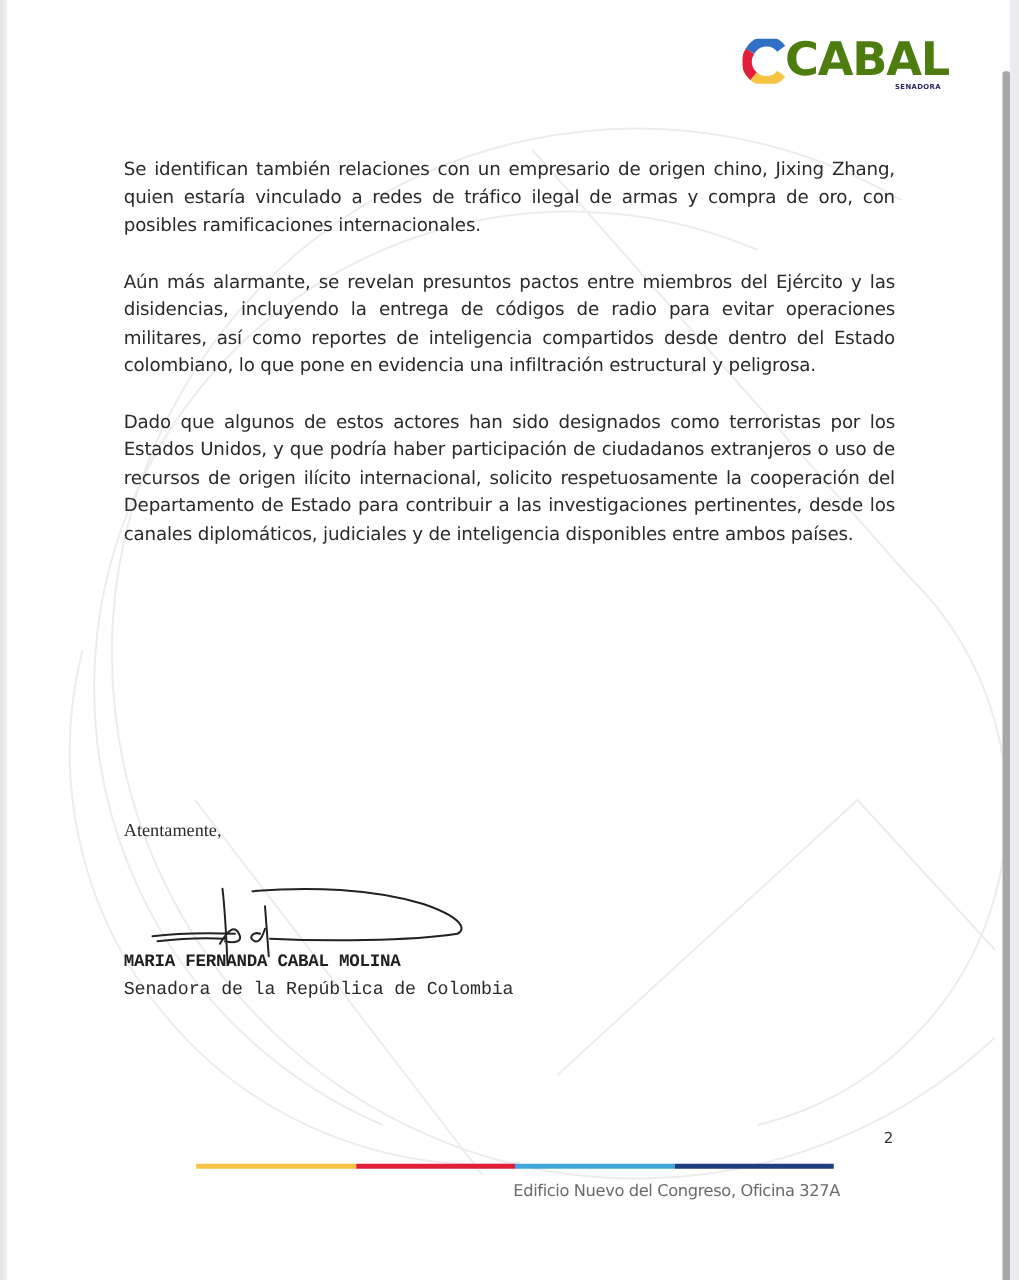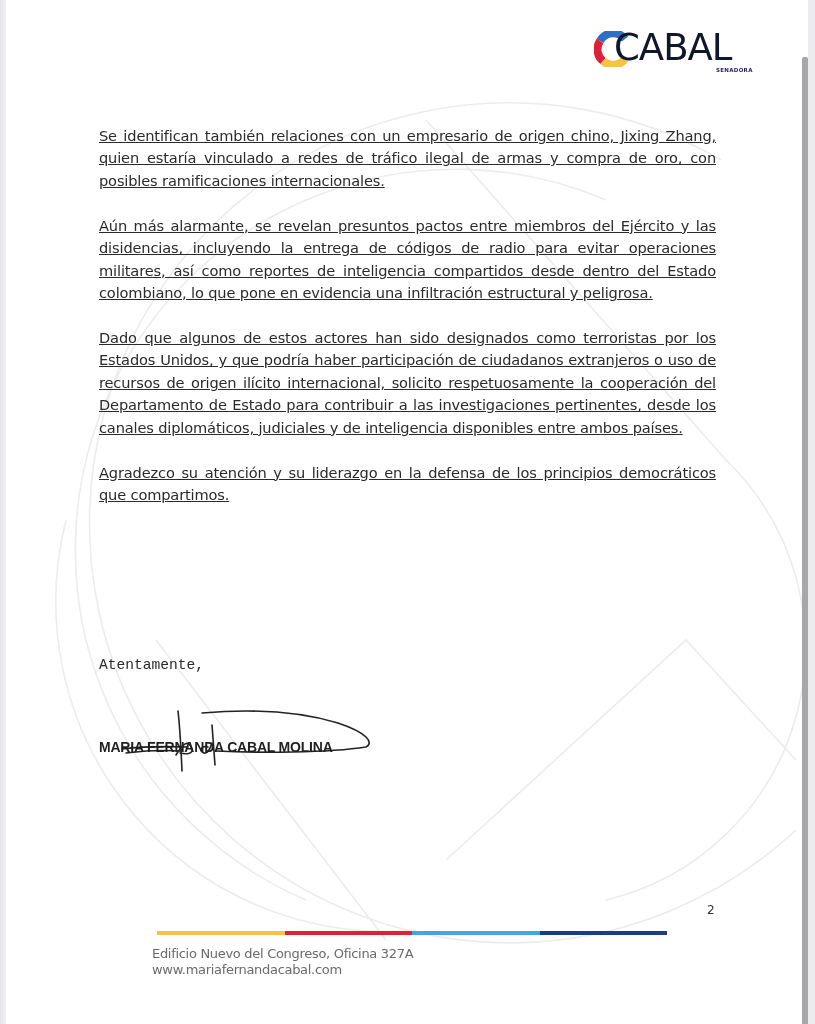--- a/index.html
+++ b/index.html
@@ -53,71 +53,70 @@
       left: 584px; top: 26px;
       width: 170px; height: 50px;
     }
     .logo-c {
       position: absolute;
       left: 4px; top: 5px;
       width: 36px; height: 36px;
     }
     .logo-word {
       position: absolute;
-      left: 24px; top: 0px;
-      font-family: "DejaVu Sans", sans-serif;
-      font-weight: normal;
+      left: 38px; top: 0px;
+      font-family: "DejaVu Sans", sans-serif;
+      font-weight: bold;
       font-size: 37px;
       letter-spacing: -1px;
-      color: #0f172a;
+      color: #4d7c0f;
       line-height: 44px;
     }
     .logo-sub {
       position: absolute;
       left: 126px; top: 41px;
       font-family: "DejaVu Sans", sans-serif;
       font-weight: bold;
       font-size: 5.5px;
       letter-spacing: 0.3px;
       color: #28275f;
     }
     
     .body-text {
       position: absolute;
       left: 93px; top: 125px;
       width: 617px;
       font-family: "DejaVu Sans", sans-serif;
       font-size: 14.6px;
       line-height: 22.4px;
       color: #2a2a2a;
-      text-decoration: underline;
     }
     .para {
       margin: 0 0 22.6px 0;
       text-align: justify;
       text-align-last: left;
       letter-spacing: -0.15px;
       word-spacing: 0px;
     }
     .closing {
       position: absolute;
       left: 93px; top: 657px;
-      font-family: Liberation Mono, monospace;
+      font-family: Liberation Serif, serif;
       font-size: 14.6px;
       color: #2a2a2a;
     }
     .signature {
       position: absolute;
       left: 112px; top: 703px;
       width: 260px; height: 70px;
     }
     .sig-block {
       position: absolute;
-      left: 93px; top: 736px;
-      font-family: Liberation Sans, sans-serif;
+      left: 93px; top: 759px;
+      font-family: Liberation Mono, monospace;
       color: #2a2a2a;
     }
     .sig-name {
       font-weight: bold;
       font-size: 14px;
       line-height: 22px;
       color: #1f1f1f;
       letter-spacing: -0.2px;
     }
     .sig-line {
@@ -139,21 +138,21 @@
       display: flex;
     }
     .color-bar span {
       flex: 1 1 0;
       height: 4px;
     }
     .footer {
       position: absolute;
       left: 146px; top: 946px;
       width: 520px;
-      text-align: left;
+      text-align: right;
       font-family: "DejaVu Sans", sans-serif;
       font-size: 13px;
       line-height: 16.3px;
       color: #6a6a6a;
       letter-spacing: -0.3px;
     }
   </style>
 </head>
 <body>
 
@@ -180,50 +179,49 @@
       <path d="M 9 30 A 15 15 0 0 0 31 28" stroke="#f6c343" stroke-width="8" fill="none"></path>
     </svg>
     <div class="logo-word">CABAL</div>
     <div class="logo-sub">SENADORA</div>
   </div>
 
   <div class="body-text">
     <p class="para">Se identifican también relaciones con un empresario de origen chino, Jixing Zhang, quien estaría vinculado a redes de tráfico ilegal de armas y compra de oro, con posibles ramificaciones internacionales.</p>
     <p class="para">Aún más alarmante, se revelan presuntos pactos entre miembros del Ejército y las disidencias, incluyendo la entrega de códigos de radio para evitar operaciones militares, así como reportes de inteligencia compartidos desde dentro del Estado colombiano, lo que pone en evidencia una infiltración estructural y peligrosa.</p>
     <p class="para">Dado que algunos de estos actores han sido designados como terroristas por los Estados Unidos, y que podría haber participación de ciudadanos extranjeros o uso de recursos de origen ilícito internacional, solicito respetuosamente la cooperación del Departamento de Estado para contribuir a las investigaciones pertinentes, desde los canales diplomáticos, judiciales y de inteligencia disponibles entre ambos países.</p>
-    <p class="para">Agradezco su atención y su liderazgo en la defensa de los principios democráticos que compartimos.</p>
   </div>
 
   <div class="closing">Atentamente,</div>
 
   <svg class="signature" viewBox="0 0 260 70">
     <g fill="none" stroke="#222" stroke-width="1.6" stroke-linecap="round">
       <path d="M 4 46 C 20 44, 40 43, 70 44"></path>
       <path d="M 8 50 C 25 48, 45 47, 62 48"></path>
       <path d="M 60 8 C 62 25, 63 45, 64 68"></path>
       <path d="M 58 52 C 64 42, 70 35, 74 46 C 75 50, 70 52, 62 50"></path>
       <path d="M 90 44 C 84 42, 80 48, 86 50 C 90 51, 92 46, 94 40"></path>
       <path d="M 94 22 C 95 35, 96 48, 97 62"></path>
       <path d="M 98 48 C 140 50, 210 50, 248 44 C 256 40, 250 30, 220 20 C 180 8, 130 6, 84 10"></path>
     </g>
   </svg>
 
   <div class="sig-block">
     <div class="sig-name">MARIA FERNANDA CABAL MOLINA</div>
+    <div class="sig-line">Senadora de la República de Colombia</div>
   </div>
 
   <div class="page-num">2</div>
 
   <div class="color-bar">
     <span style="background:#f6c343"></span>
     <span style="background:#e0203a"></span>
     <span style="background:#41a6dc"></span>
     <span style="background:#1d3d7f"></span>
   </div>
 
   <div class="footer">
     <div>Edificio Nuevo del Congreso, Oficina 327A</div>
-    <div>www.mariafernandacabal.com</div>
   </div>
 </div>
 
 <div class="scroll-track"></div>
 <div class="scroll-thumb"></div>
 
 </body></html>

